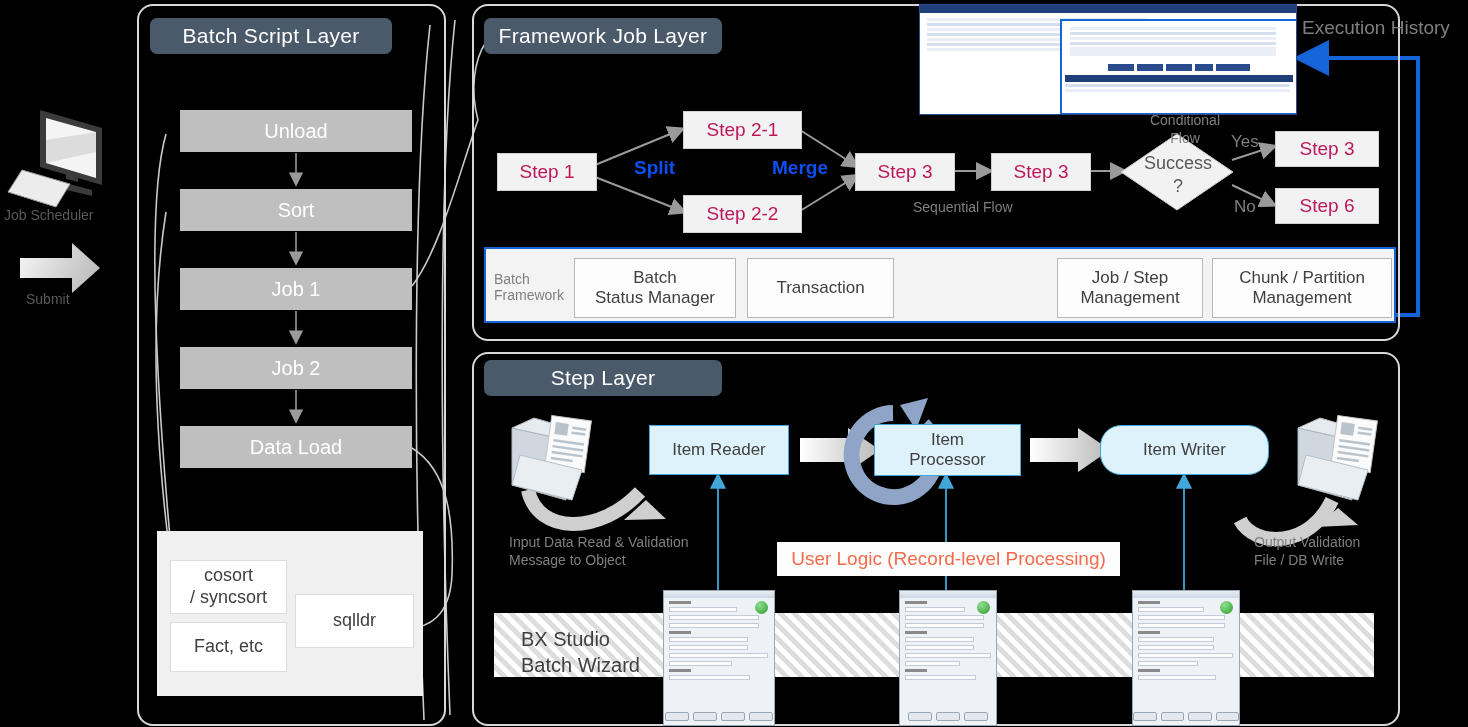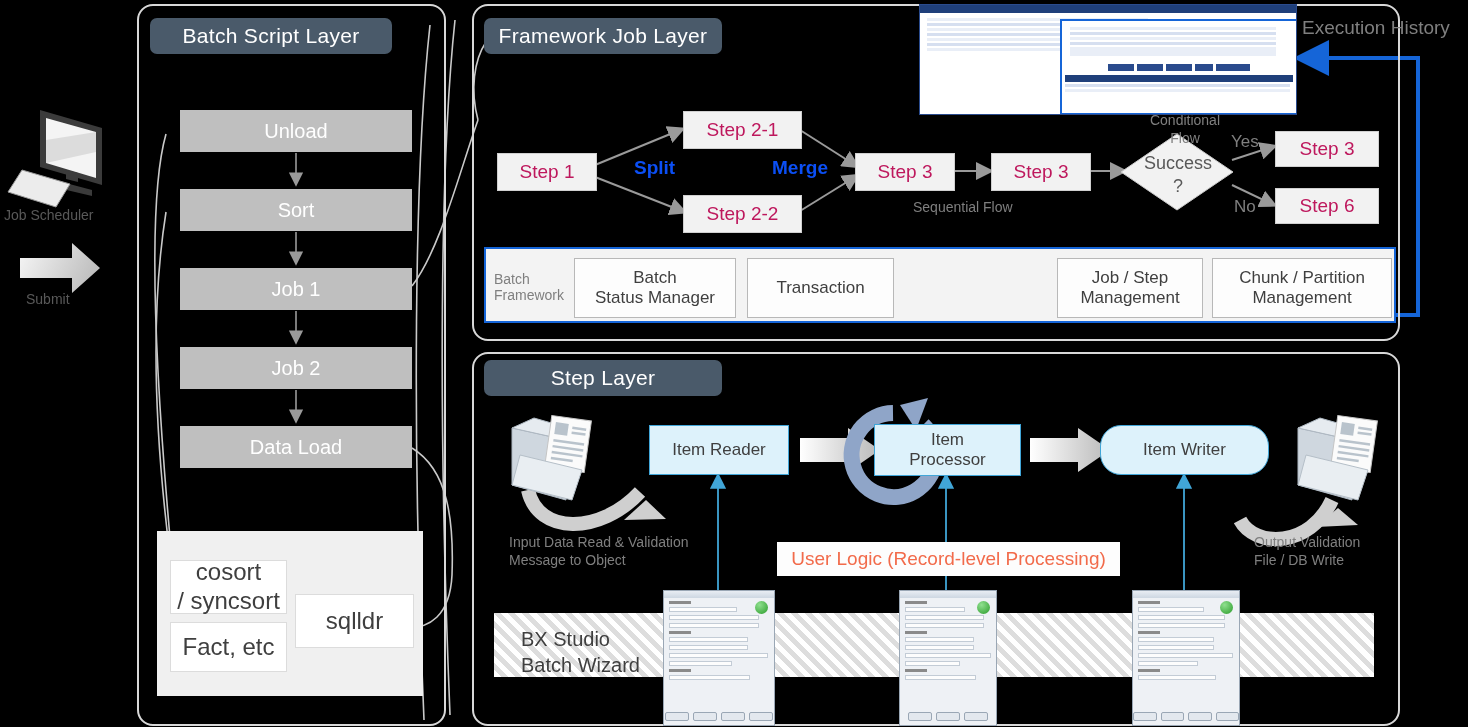--- a/index.html
+++ b/index.html
@@ -34,21 +34,21 @@
         text-align:center;white-space:pre-line;}
 
   
   .lbl{position:absolute;color:#595959;font-size:14px;line-height:1.25;white-space:pre-line;}
   .blue-lbl{position:absolute;color:#0b4ff5;font-size:19px;font-weight:bold;}
   .lbl.mid{color:#7f7f7f;}
 
   
   .panel{position:absolute;background:#f0f0f0;}
   .tool{position:absolute;background:#fff;border:1px solid #dcdcdc;color:#3f3f3f;
-        font-size:24px;line-height:1.2;display:flex;align-items:center;justify-content:center;
+        font-size:18px;line-height:1.2;display:flex;align-items:center;justify-content:center;
         text-align:center;white-space:pre-line;}
 
   
   .ulogic{position:absolute;background:#fdfdfd;color:#f26b4b;font-size:19px;
           display:flex;align-items:center;justify-content:center;}
 
   
   .fwouter{position:absolute;border:2px solid #1565d8;background:#f3f3f3;}
   .fwlabel{position:absolute;color:#7f7f7f;font-size:14px;line-height:1.15;white-space:pre-line;}
 

